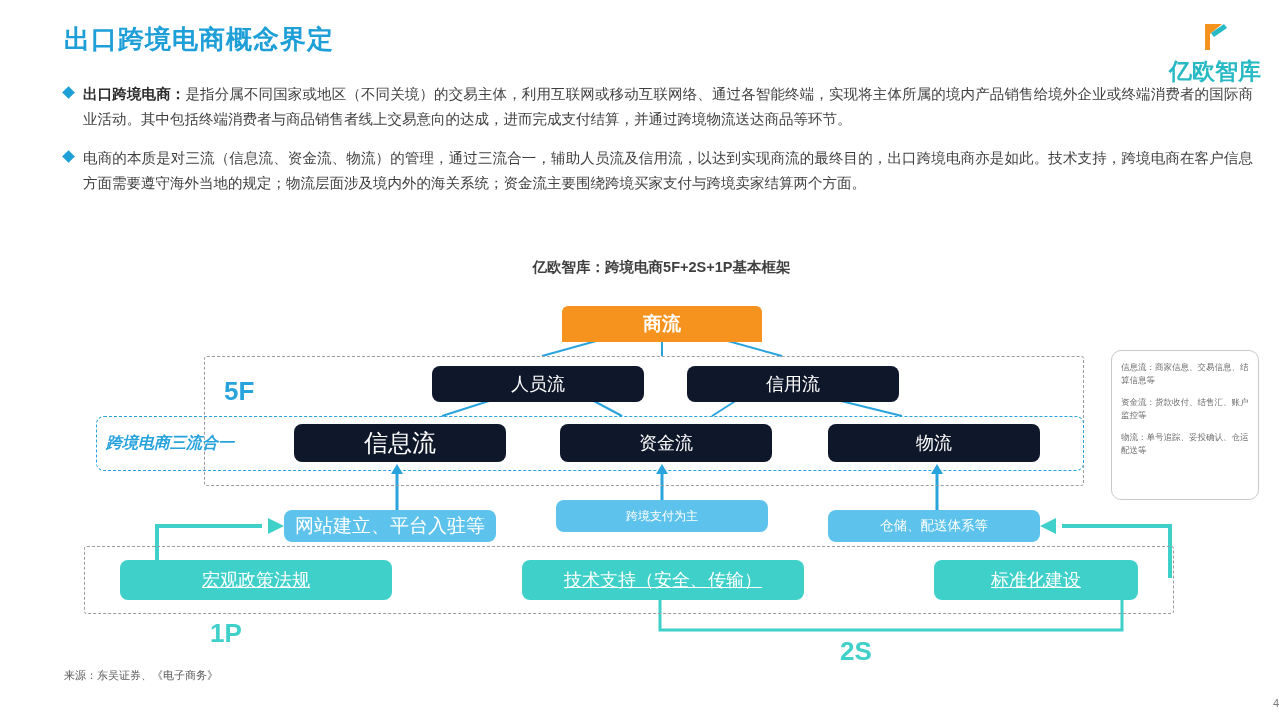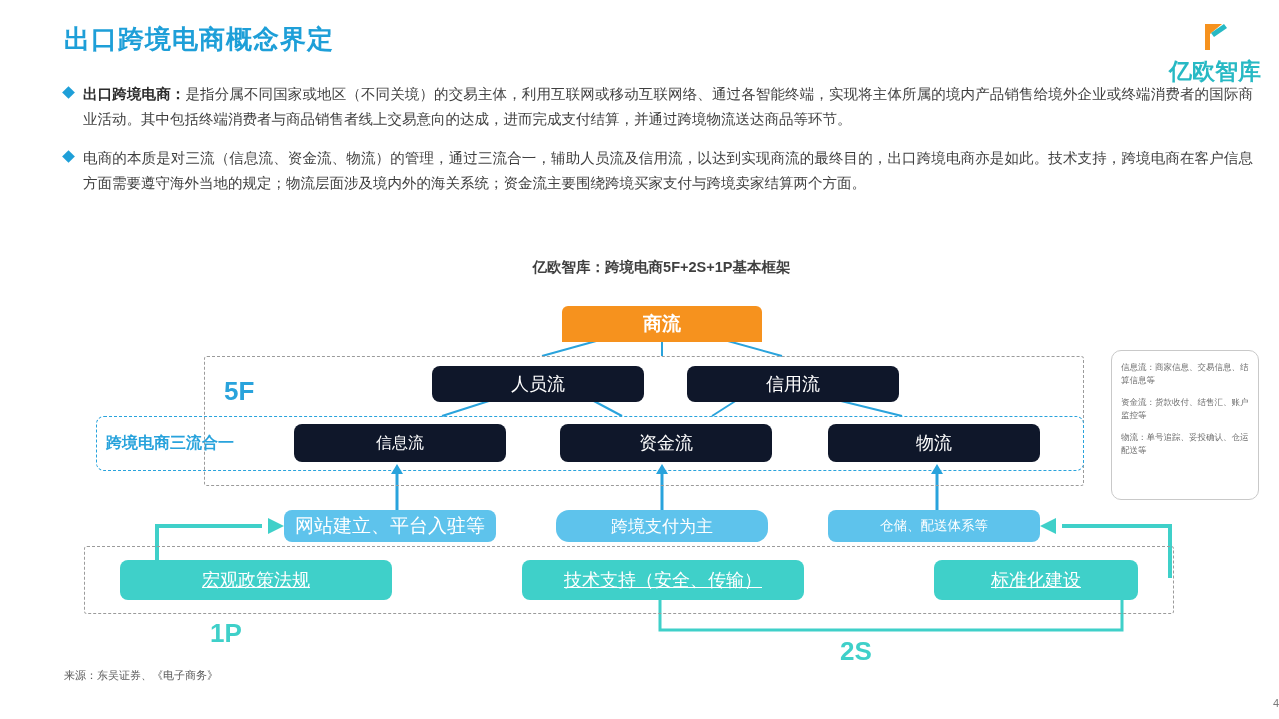--- a/index.html
+++ b/index.html
@@ -216,35 +216,35 @@
       <path d="M1148,290 L1148,238 L1040,238" stroke="#3fd0c9" stroke-width="4" fill="none"></path>
       <path d="M1018,238 l16,-8 l0,16 z" fill="#3fd0c9"></path>
 
       <path d="M638,300 L638,342 L1100,342 L1100,300" stroke="#3fd0c9" stroke-width="3" fill="none"></path>
     </svg>
 
     <div class="dash-box" style="left:182px; top:68px; width:880px; height:130px;"></div>
     <div class="label-5f" style="left:202px; top:88px;">5F</div>
 
     <div class="dash-blue" style="left:74px; top:128px; width:988px; height:55px;"></div>
-    <div class="label-sanliu" style="left:84px; top:145px;">跨境电商三流合一</div>
+    <div class="label-sanliu" style="left:84px; top:145px;font-style:italic;">跨境电商三流合一</div>
 
     <div class="dash-box" style="left:62px; top:258px; width:1090px; height:68px;"></div>
 
     <div class="box orange" style="left:540px; top:18px; width:200px; height:36px; font-size:19px; font-weight:bold; border-radius:6px 6px 0 0;">商流</div>
 
     <div class="box blue" style="left:410px; top:78px; width:212px; height:36px; font-size:18px;">人员流</div>
     <div class="box blue" style="left:665px; top:78px; width:212px; height:36px; font-size:18px;">信用流</div>
 
-    <div class="box blue" style="left:272px; top:136px; width:212px; height:38px; font-size:16px;">信息流</div>
+    <div class="box blue" style="left:272px; top:136px; width:212px; height:38px; font-size:24px;">信息流</div>
     <div class="box blue" style="left:538px; top:136px; width:212px; height:38px; font-size:18px;">资金流</div>
     <div class="box blue" style="left:806px; top:136px; width:212px; height:38px; font-size:18px;">物流</div>
 
     <div class="box lblue" style="left:262px; top:222px; width:212px; height:32px; font-size:19px;">网站建立、平台入驻等</div>
-    <div class="box lblue" style="left:534px; top:222px; width:212px; height:32px; font-size:17px;border-radius:13px;">跨境支付为主</div>
+    <div class="box lblue" style="left:534px; top:212px; width:212px; height:32px; font-size:12px;">跨境支付为主</div>
     <div class="box lblue" style="left:806px; top:222px; width:212px; height:32px; font-size:13.5px;">仓储、配送体系等</div>
 
     <div class="box teal" style="left:98px; top:272px; width:272px; height:40px; font-size:18px;">宏观政策法规</div>
     <div class="box teal" style="left:500px; top:272px; width:282px; height:40px; font-size:18px;">技术支持（安全、传输）</div>
     <div class="box teal" style="left:912px; top:272px; width:204px; height:40px; font-size:18px;">标准化建设</div>
 
     <div class="label-1p" style="left:188px; top:330px;">1P</div>
     <div class="label-2s" style="left:818px; top:348px;">2S</div>
 
     <div class="note-card">

